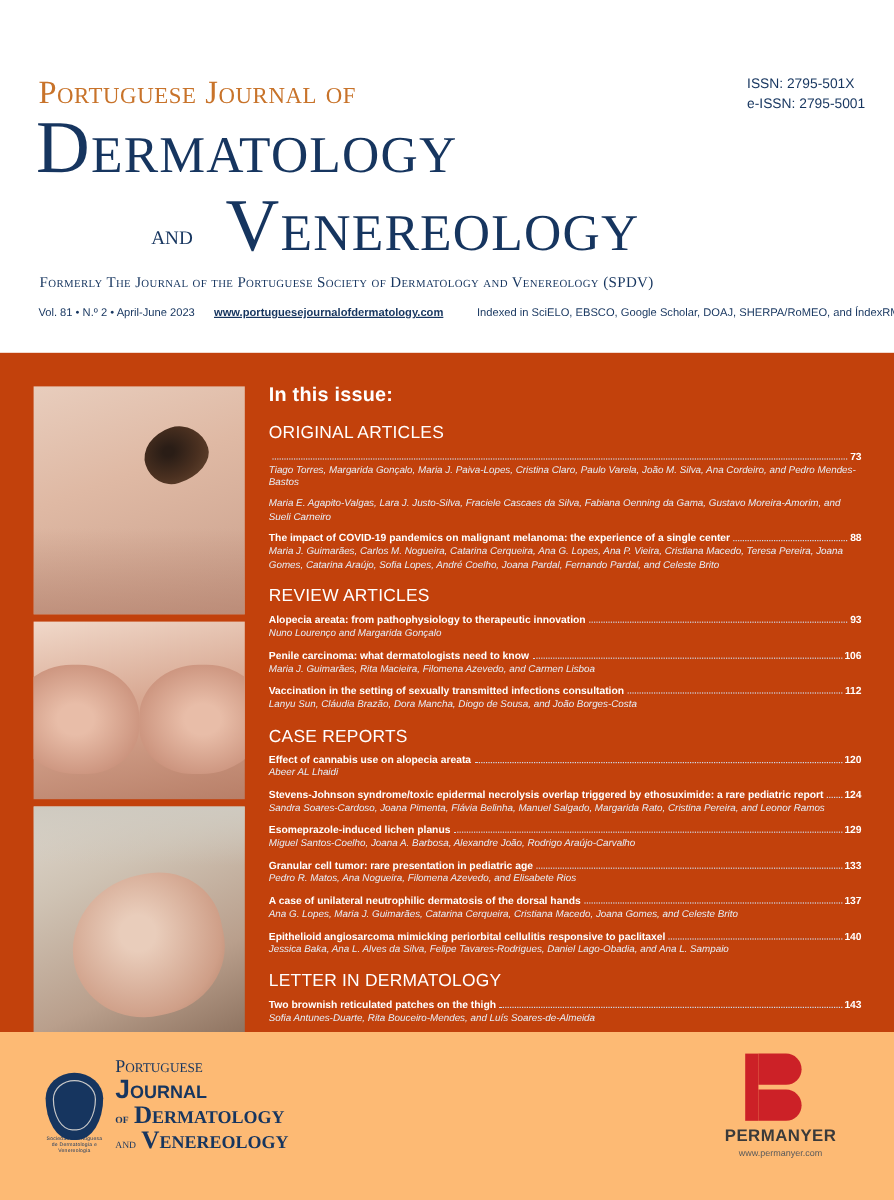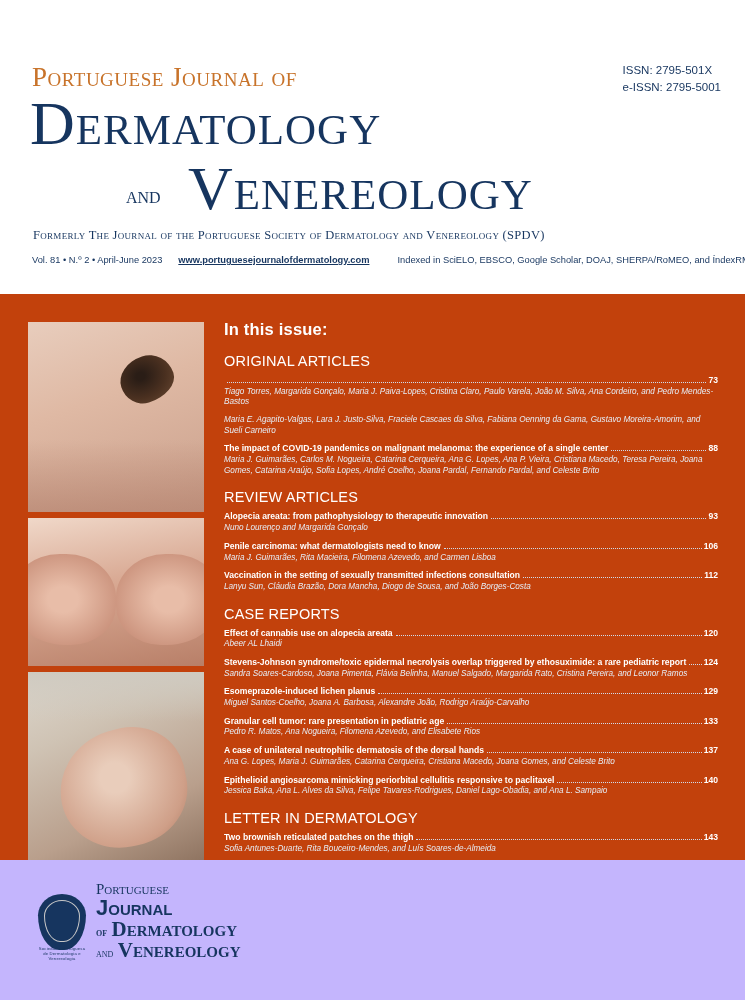--- a/index.html
+++ b/index.html
@@ -275,21 +275,21 @@
     font-weight: normal;
   }
 
   
   .footer {
     position: absolute;
     top: 860px;
     left: 0;
     width: 745px;
     height: 140px;
-    background: #c4b5fd;
+    background: #fdba74;
   }
   .footer-logo {
     position: absolute;
     left: 38px;
     top: 22px;
     display: flex;
     align-items: center;
   }
   .crest {
     width: 48px;
@@ -587,15 +587,24 @@
           <span class="lw3">of</span>
           <span class="lw4">Dermatology</span>
         </div>
         <div>
           <span class="lw5">and</span>
           <span class="lw6">Venereology</span>
         </div>
       </div>
     </div>
 
+    <div class="permanyer">
+      <div class="perm-mark">
+        <div class="bar"></div>
+        <div class="p1"></div>
+        <div class="p2"></div>
+      </div>
+      <div class="perm-name">PERMANYER</div>
+      <div class="perm-url">www.permanyer.com</div>
+    </div>
   </div>
 
 </div>
 
 </body></html>

